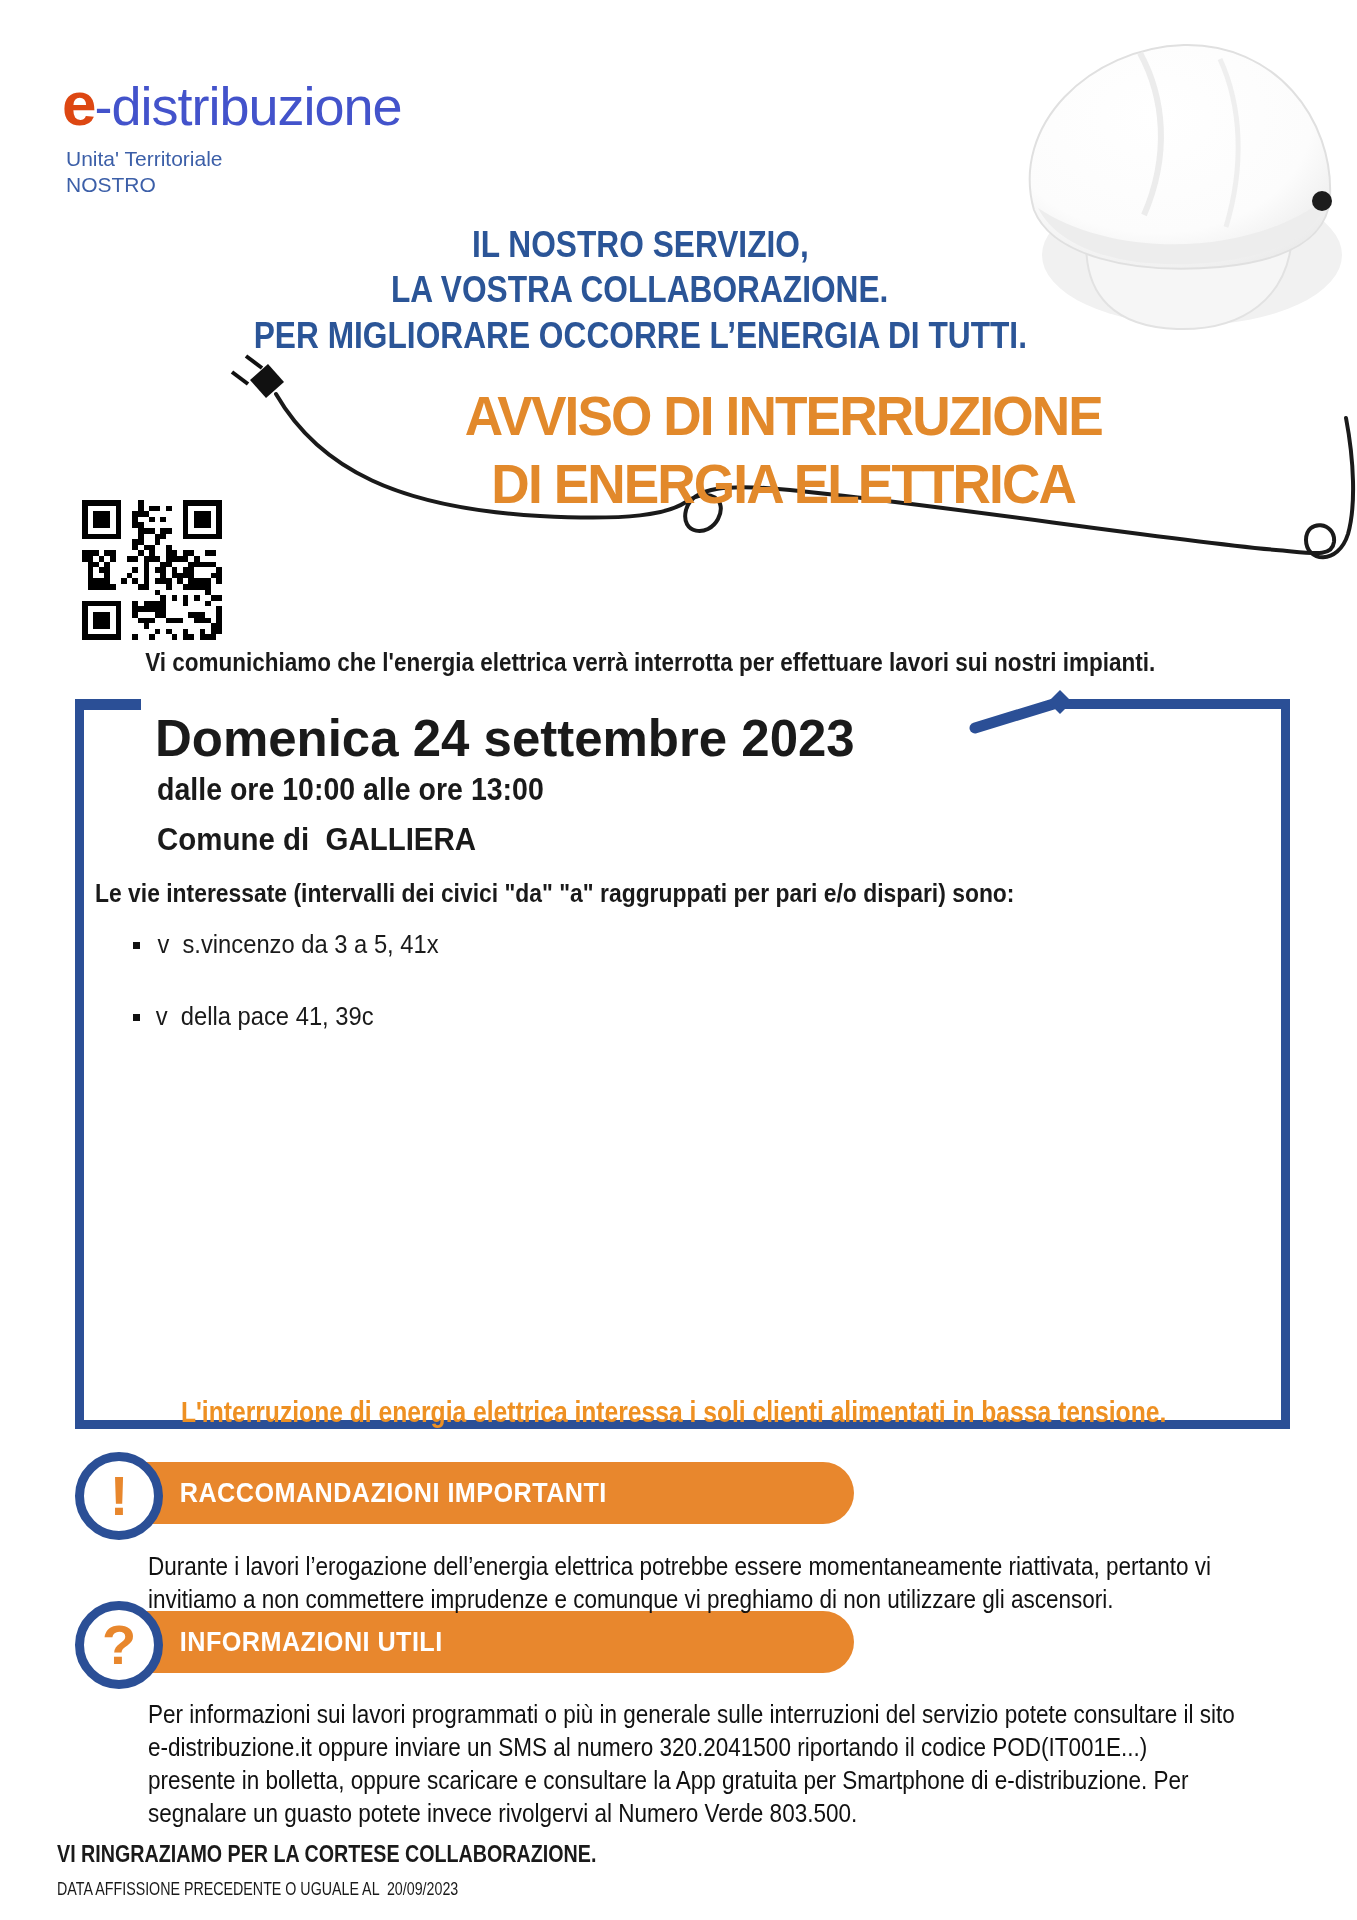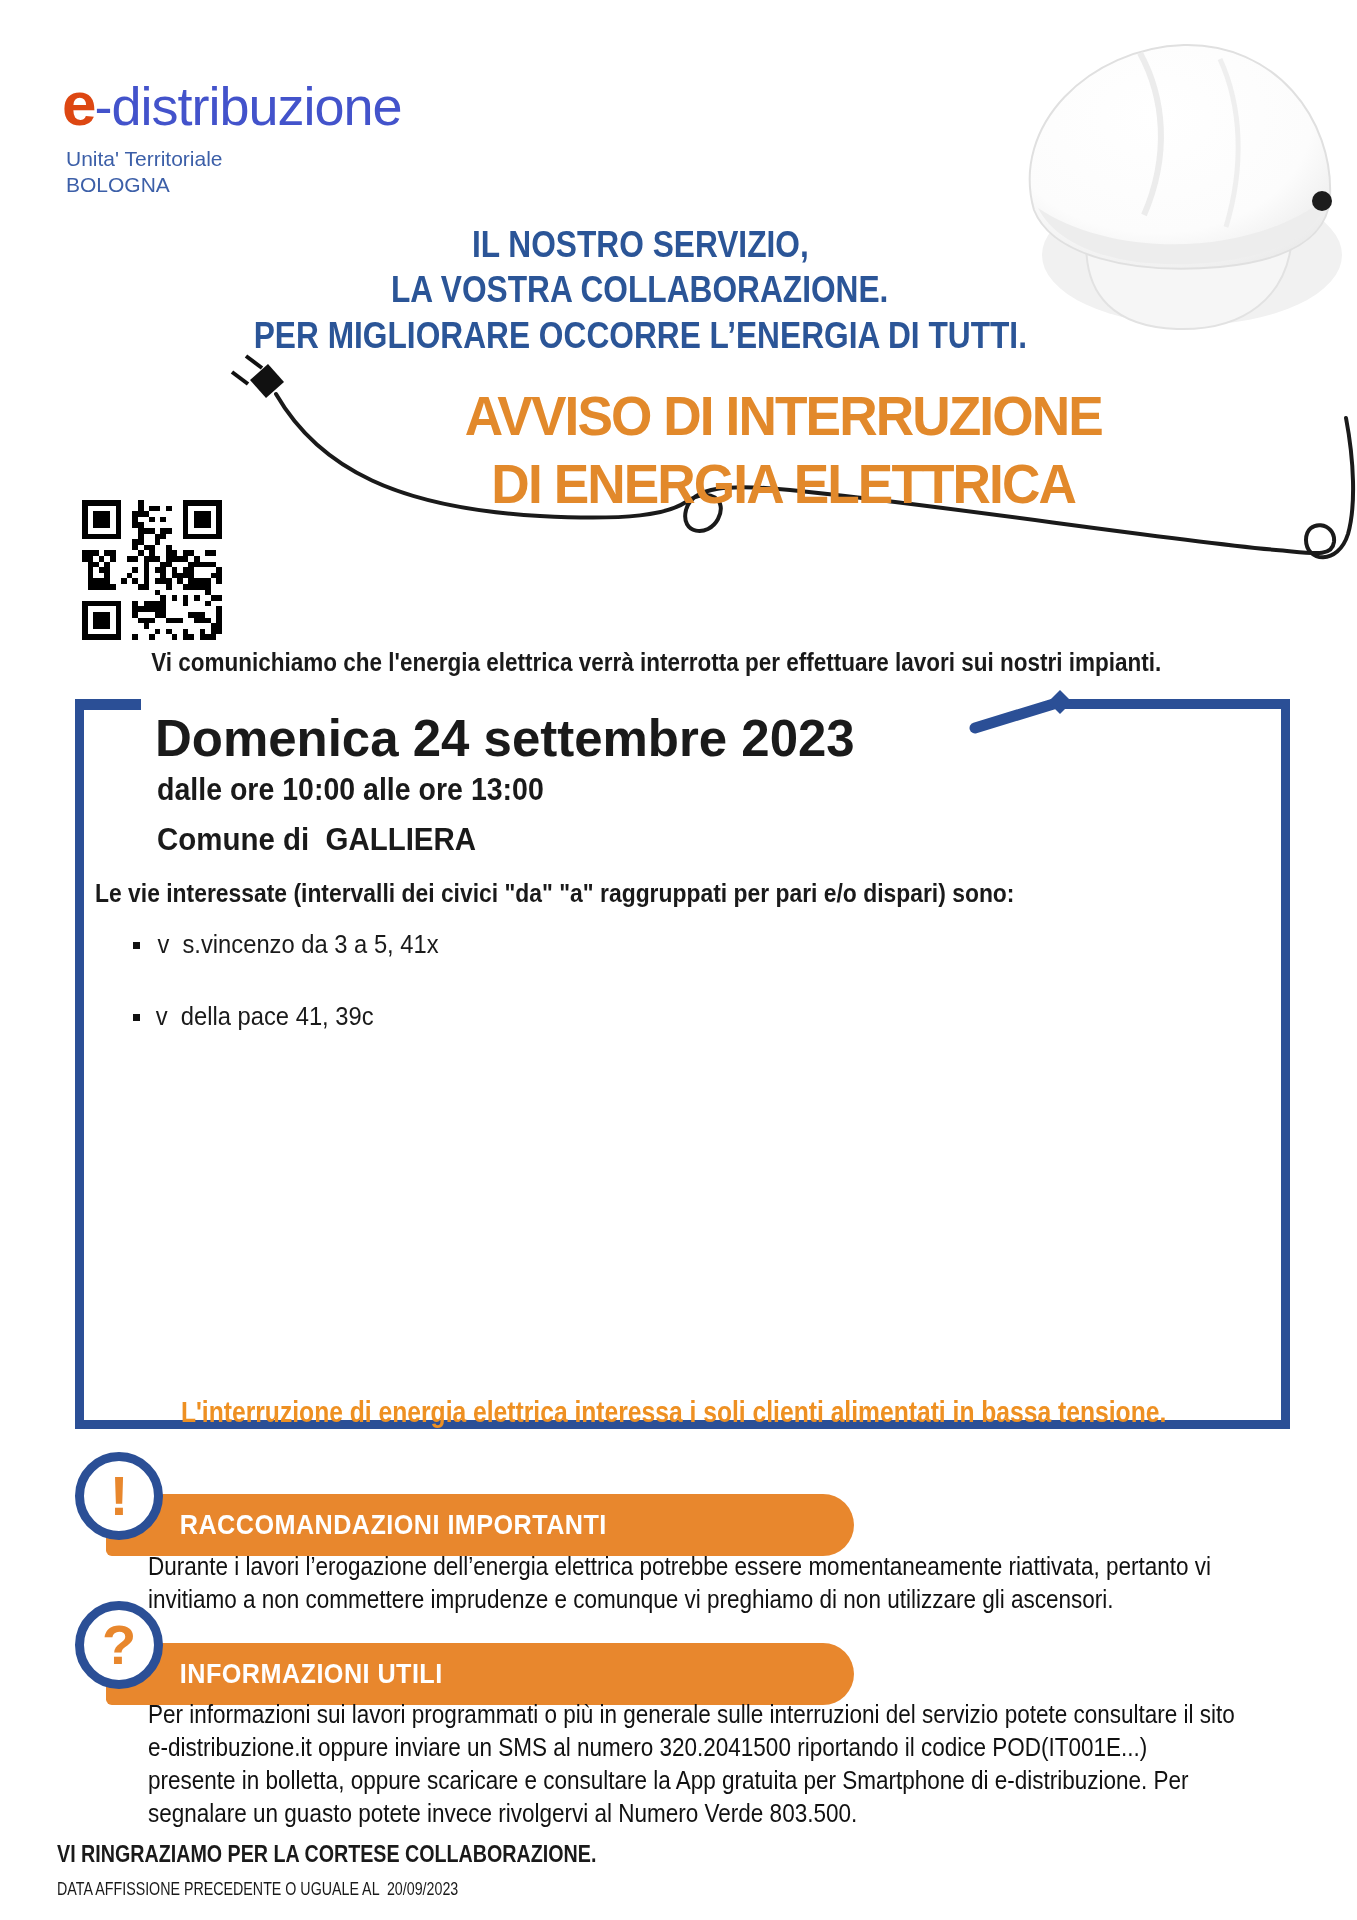--- a/index.html
+++ b/index.html
@@ -16,54 +16,54 @@
   .logo-e{font-size:62px;font-weight:700;color:#dd4712;letter-spacing:-2px;}
   .logo-rest{font-size:54px;font-weight:400;color:#4353cb;letter-spacing:-1px;}
   .unit{font-size:21px;color:#3c5fa8;line-height:1.25;}
 
   
   .slogan{width:900px;text-align:center;color:#2b5597;font-weight:700;font-size:36px;line-height:1.26;}
 
   
   .headline{width:1147px;text-align:center;color:#e2892b;font-weight:700;font-size:56px;line-height:1.22;letter-spacing:-2px;}
 
-  .intro{width:1300px;text-align:center;font-weight:700;font-size:25px;padding-left:6px;}
+  .intro{width:1300px;text-align:center;font-weight:700;font-size:25px;}
 
   
   .evbox{left:75px;top:700px;width:1197px;height:720px;
     border-left:9px solid #2b4f96;border-right:9px solid #2b4f96;border-bottom:9px solid #2b4f96;}
   .bseg{background:#2b4f96;}
   .ev-date{font-size:52px;font-weight:700;}
   .ev-line{font-size:31px;font-weight:700;}
   .streets-h{font-size:26px;font-weight:700;}
   .street{font-size:25px;}
   .sq{display:inline-block;width:7px;height:7px;background:#111;margin-right:10px;vertical-align:4px;}
   .lvnote{width:1197px;text-align:center;color:#ee9022;font-weight:700;font-size:29px;}
 
   
-  .banner{height:62px;background:#e8872d;border-radius:6px 32px 32px 6px;margin-top:32px;}
+  .banner{height:62px;background:#e8872d;border-radius:6px 32px 32px 6px;}
   .banner-label{color:#ffffff;font-weight:700;font-size:28px;line-height:62px;padding-left:82px;letter-spacing:.5px;}
   .badge{width:70px;height:70px;background:#ffffff;border:9px solid #2b4f96;border-radius:50%;
     text-align:center;z-index:3;}
   .badge span{font-size:56px;font-weight:700;color:#e8872d;line-height:70px;}
   .para{font-size:25px;line-height:33px;color:#111;}
   .foot-thanks{font-size:24px;font-weight:700;}
   .foot-data{font-size:19px;}
 </style>
 </head>
 <body>
 
 <div class="page">
 
   <div class="abs" style="left:62px;top:68px;">
     <span class="logo-e">e</span><span class="logo-rest">-distribuzione</span>
   </div>
   <div class="abs unit" style="left:66px;top:146px;">
     <div>Unita' Territoriale</div>
-    <div>BOLOGNA</div>
+    <div>NOSTRO</div>
   </div>
 
   <svg class="abs" style="left:992px;top:15px;" width="358" height="330" viewBox="0 0 358 330">
     <defs>
       <radialGradient id="hg" cx="42%" cy="32%" r="80%">
         <stop offset="0%" stop-color="#ffffff"></stop>
           <stop offset="65%" stop-color="#fcfcfc"></stop>
           <stop offset="100%" stop-color="#e7e7e7"></stop>
       </radialGradient>
     </defs>

